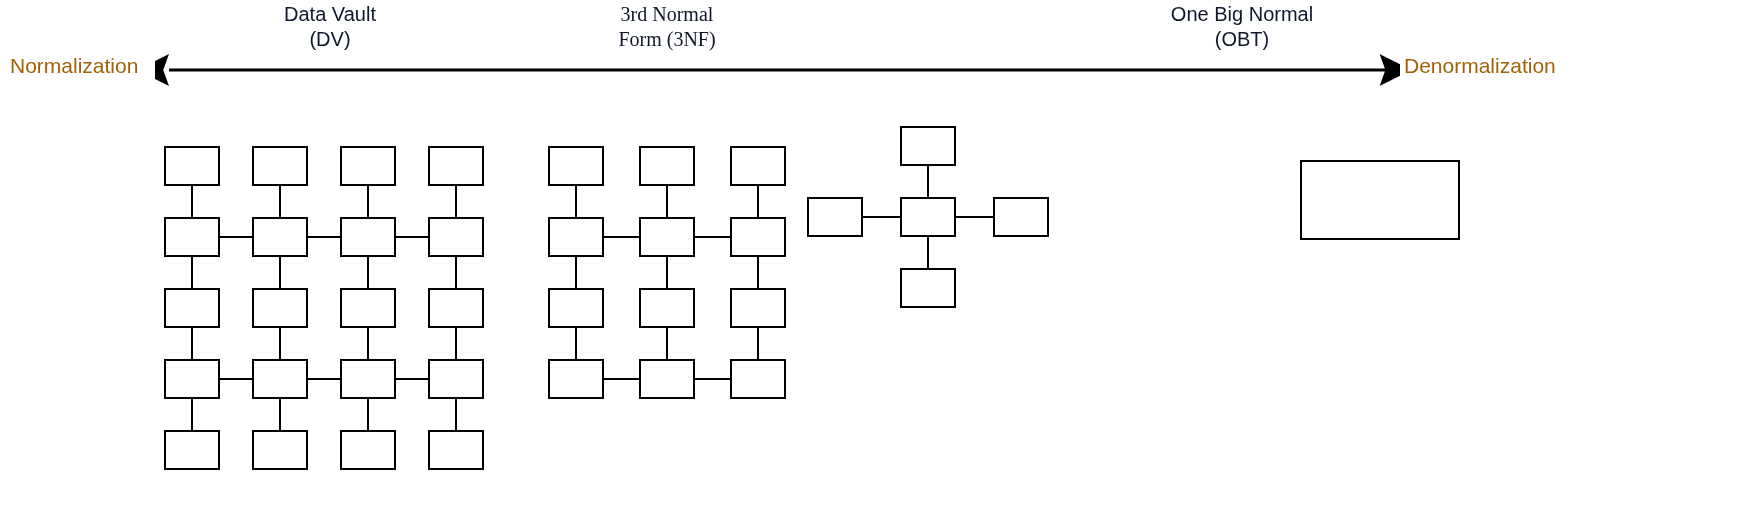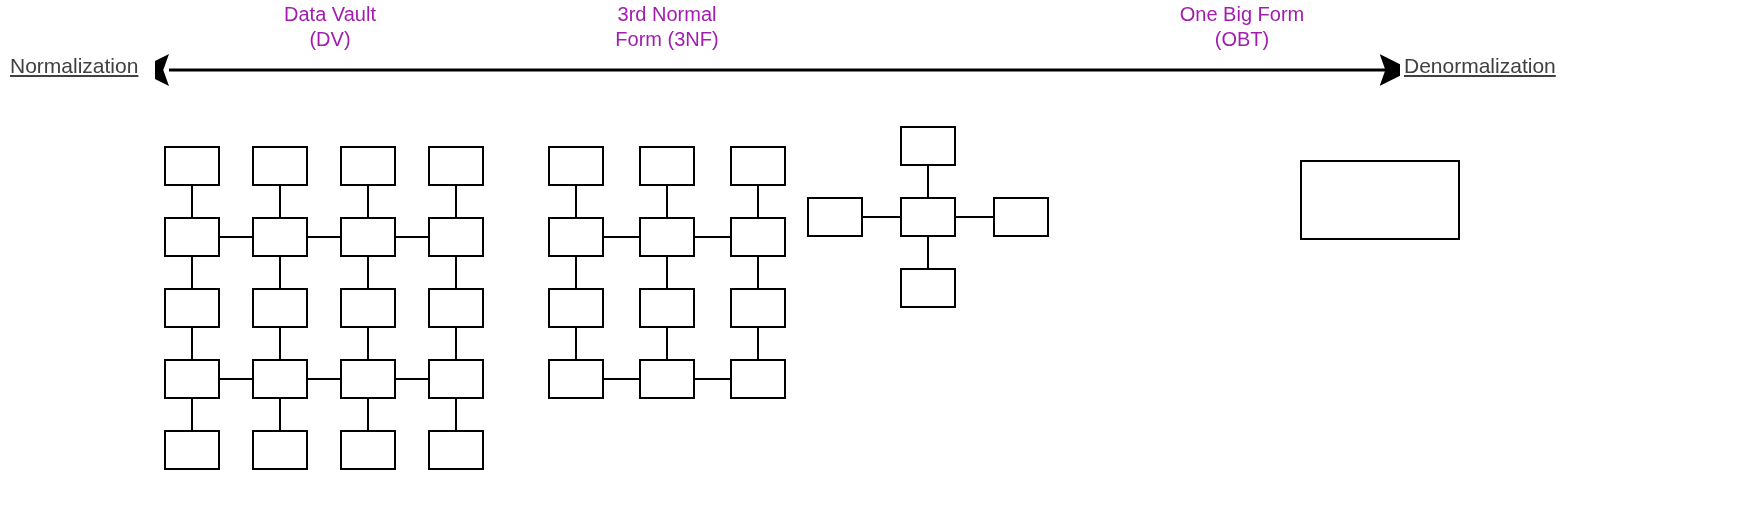--- a/index.html
+++ b/index.html
@@ -15,37 +15,36 @@
     overflow: hidden;
     font-family: "Liberation Sans", sans-serif;
     color: #000000;
   }
 
   
   .end-label {
     position: absolute;
     font-size: 21px;
     line-height: 24px;
-    color: #404040;
+    color: #a16207;
     white-space: nowrap;
-    text-decoration: underline;
   }
   #label-normalization { left: 10px; top: 54px; }
   #label-denormalization { left: 1404px; top: 54px; }
 
   .col-header {
     position: absolute;
     font-size: 20px;
     line-height: 25px;
     text-align: center;
     white-space: pre-line;
-    color: #a21caf;
+    color: #0f172a;
   }
   #header-dv   { left: 220px;  top: 2px;  width: 220px; }
-  #header-3nf  { left: 557px;  top: 2px;  width: 220px; }
+  #header-3nf  { left: 557px;  top: 2px;  width: 220px; font-family: Liberation Serif, serif; }
   #header-dim  { left: 842px;  top: 2px;  width: 220px; }
   #header-obt  { left: 1132px; top: 2px;  width: 220px; }
 
   
   #axis-arrow {
     position: absolute;
     left: 155px;
     top: 48px;
     width: 1245px;
     height: 44px;
@@ -84,21 +83,21 @@
 
   <div class="end-label" id="label-denormalization">Denormalization</div>
 
   <div class="col-header" id="header-dv">Data Vault
 (DV)</div>
 
   <div class="col-header" id="header-3nf">3rd Normal
 Form (3NF)</div>
 
 
-  <div class="col-header" id="header-obt">One Big Form
+  <div class="col-header" id="header-obt">One Big Normal
 (OBT)</div>
 
   <svg id="axis-arrow" viewBox="0 0 1245 44" width="1245" height="44">
     <defs>
       <marker id="arrow-left" markerWidth="12" markerHeight="12" refX="10" refY="5" orient="auto" markerUnits="strokeWidth">
         <path d="M10,0 L0,5 L10,10 L8.2,5 Z" fill="#000000"></path>
       </marker>
       <marker id="arrow-right" markerWidth="12" markerHeight="12" refX="2" refY="5" orient="auto" markerUnits="strokeWidth">
         <path d="M0,0 L10,5 L0,10 L1.8,5 Z" fill="#000000"></path>
       </marker>

